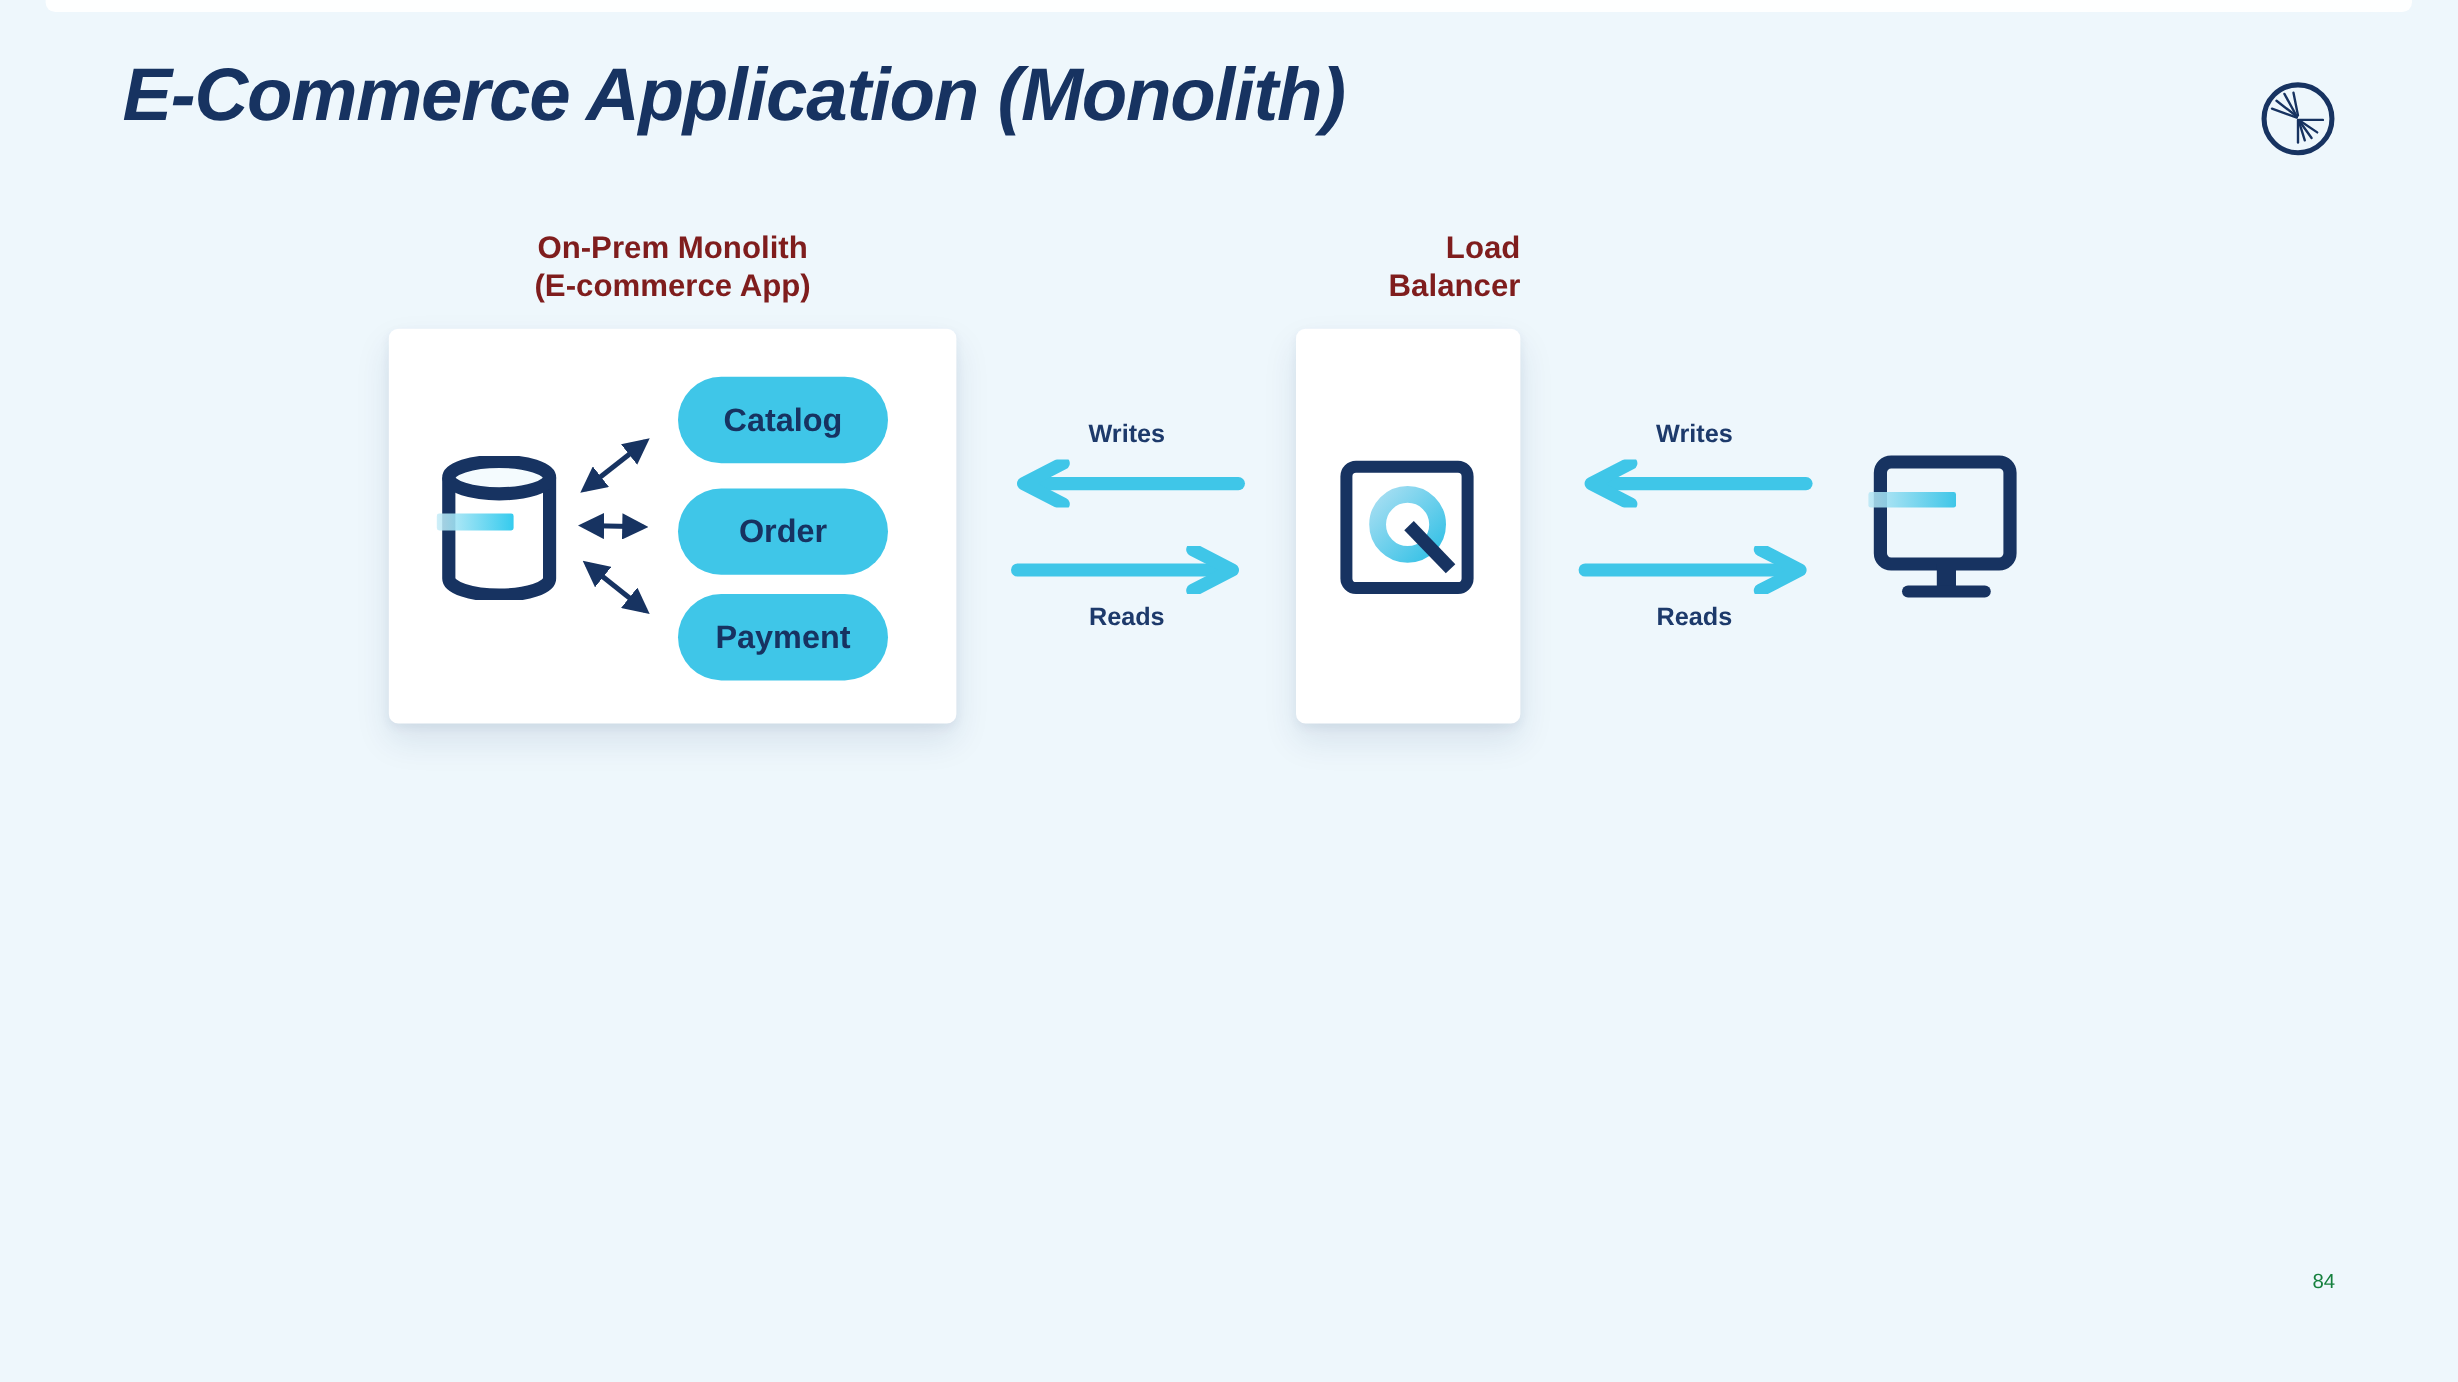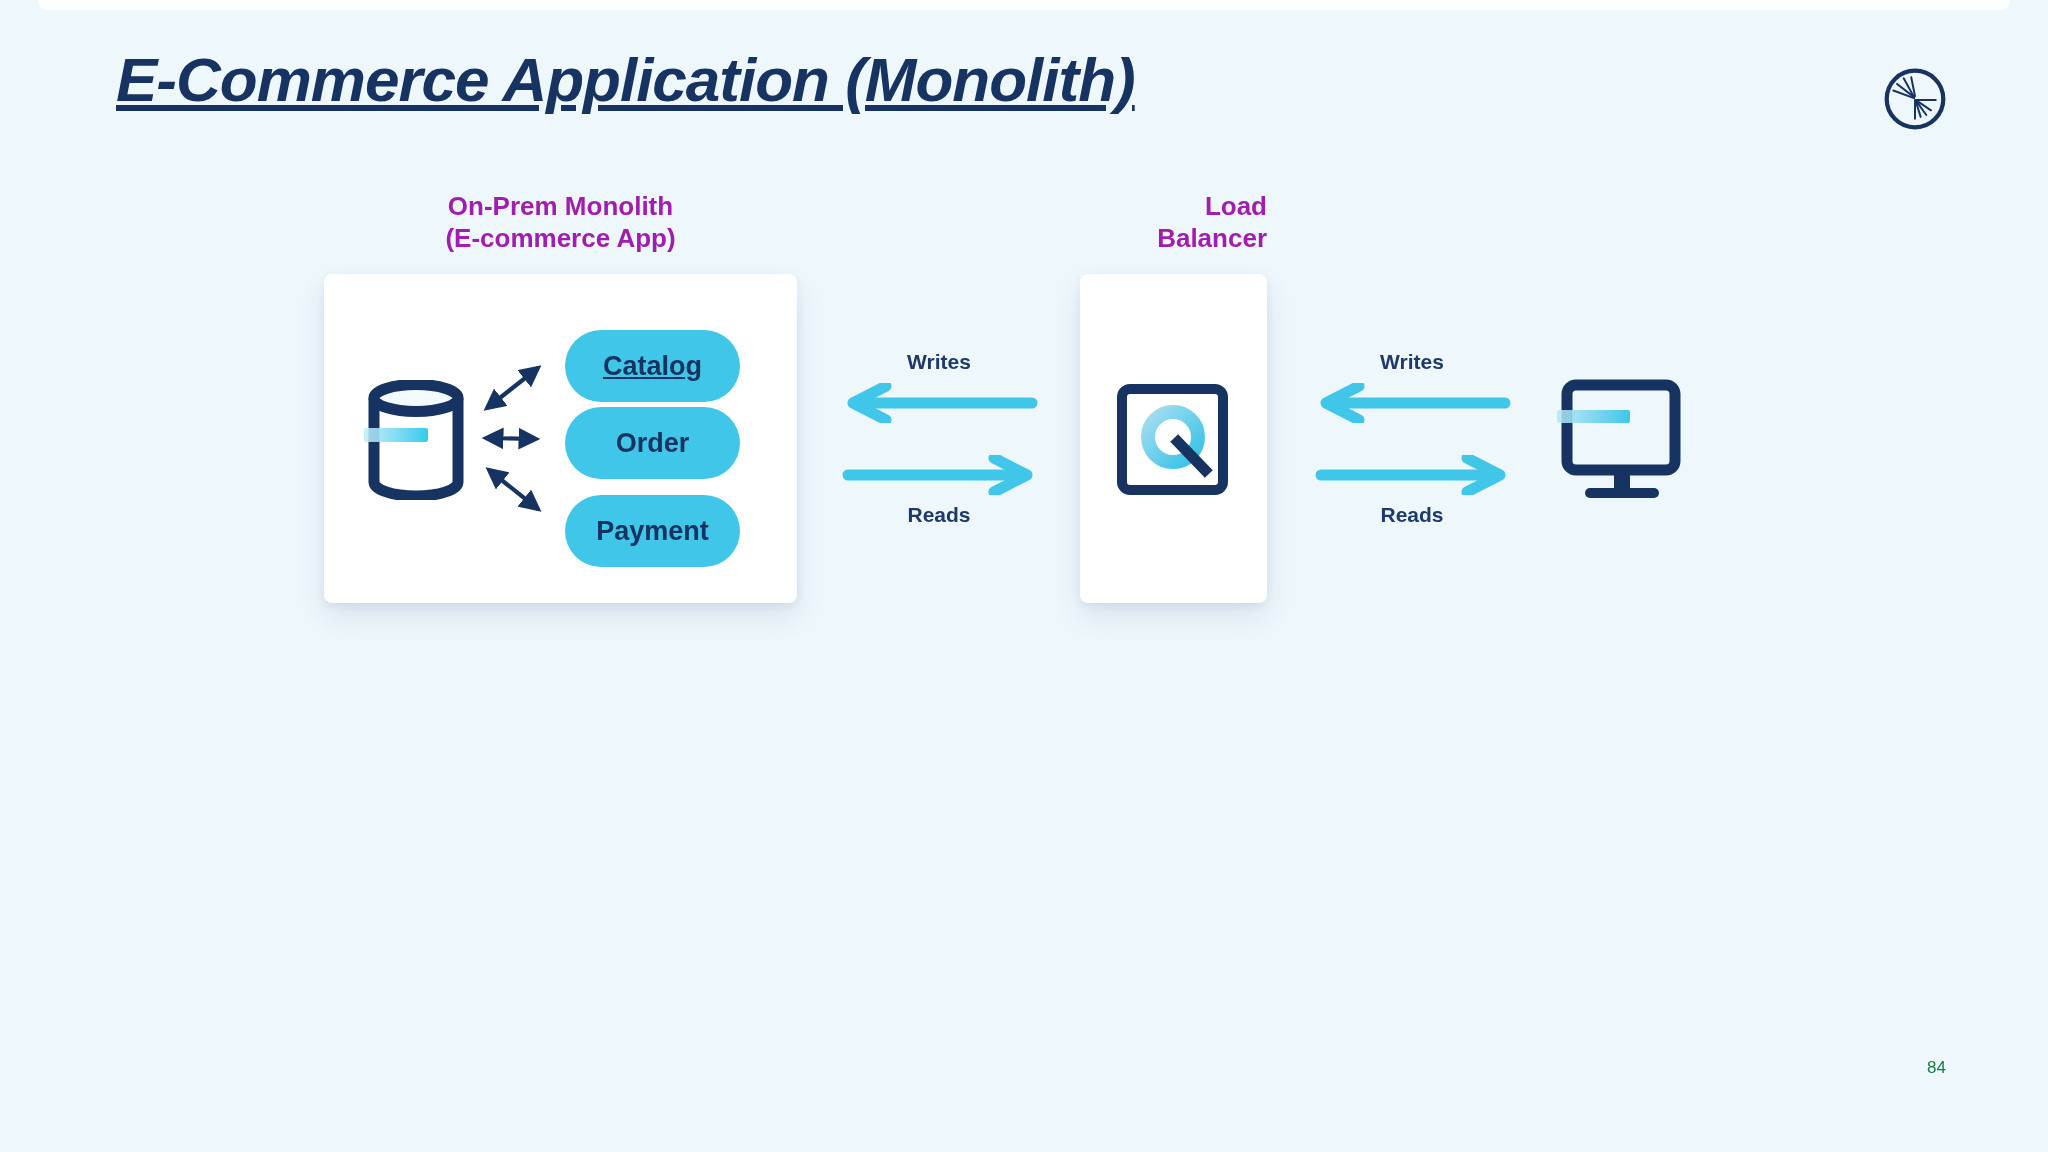--- a/index.html
+++ b/index.html
@@ -12,30 +12,30 @@
   }
   .slide{position:absolute;inset:0;}
 
   .top-strip{
     position:absolute;left:38px;right:38px;top:0;height:10px;
     background:rgba(255,255,255,0.92);
     border-radius:0 0 8px 8px;
   }
 
   .slide-title{
-    position:absolute;left:116px;top:44px;
+    position:absolute;left:102px;top:44px;
     font-size:62px;font-weight:800;font-style:italic;
-    letter-spacing:-1px;color:#173361;white-space:nowrap;text-decoration:underline;
+    letter-spacing:-1px;color:#173361;white-space:nowrap;
   }
 
   .logo{position:absolute;left:1882px;top:66px;width:66px;height:66px;}
 
   .section-label{
     position:absolute;top:190px;
-    font-size:26px;font-weight:700;color:#a21caf;line-height:32px;
+    font-size:26px;font-weight:700;color:#7f1d1d;line-height:32px;
   }
   .label-monolith{left:324px;width:473px;text-align:center;}
   .label-lb{left:1080px;width:187px;text-align:right;}
   .label-client{left:1542px;width:260px;text-align:left;}
 
   .card{
     position:absolute;top:274px;height:329px;background:#ffffff;
     border-radius:8px;
     box-shadow:0 14px 28px rgba(23,51,97,0.10), 0 3px 8px rgba(23,51,97,0.06);
   }
@@ -49,21 +49,21 @@
     border-radius:2px;
   }
   .darrows{position:absolute;left:150px;top:80px;}
 
   .pill{
     position:absolute;left:241px;width:175px;height:72px;
     background:#3fc6e8;border-radius:36px;
     display:flex;align-items:center;justify-content:center;
     font-size:27px;font-weight:800;color:#173361;
   }
-  .pill-0{top:56px;text-decoration:underline;} .pill-1{top:133px;} .pill-2{top:221px;}
+  .pill-0{top:40px;} .pill-1{top:133px;} .pill-2{top:221px;}
 
   .lb-icon{position:absolute;left:35px;top:108px;}
 
   .flow-label{
     position:absolute;width:200px;text-align:center;
     font-size:21px;font-weight:600;color:#1d3a6b;
   }
   .fa{position:absolute;width:200px;height:40px;}
 
   .monitor-icon{position:absolute;left:1555px;top:378px;}

